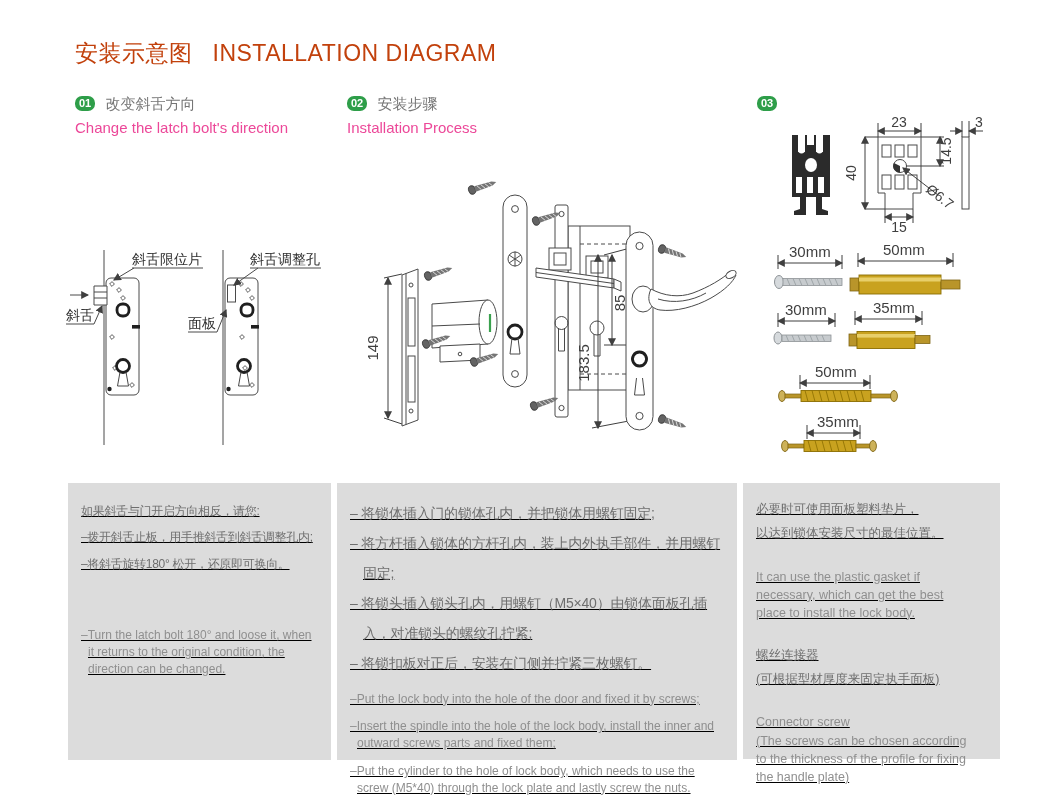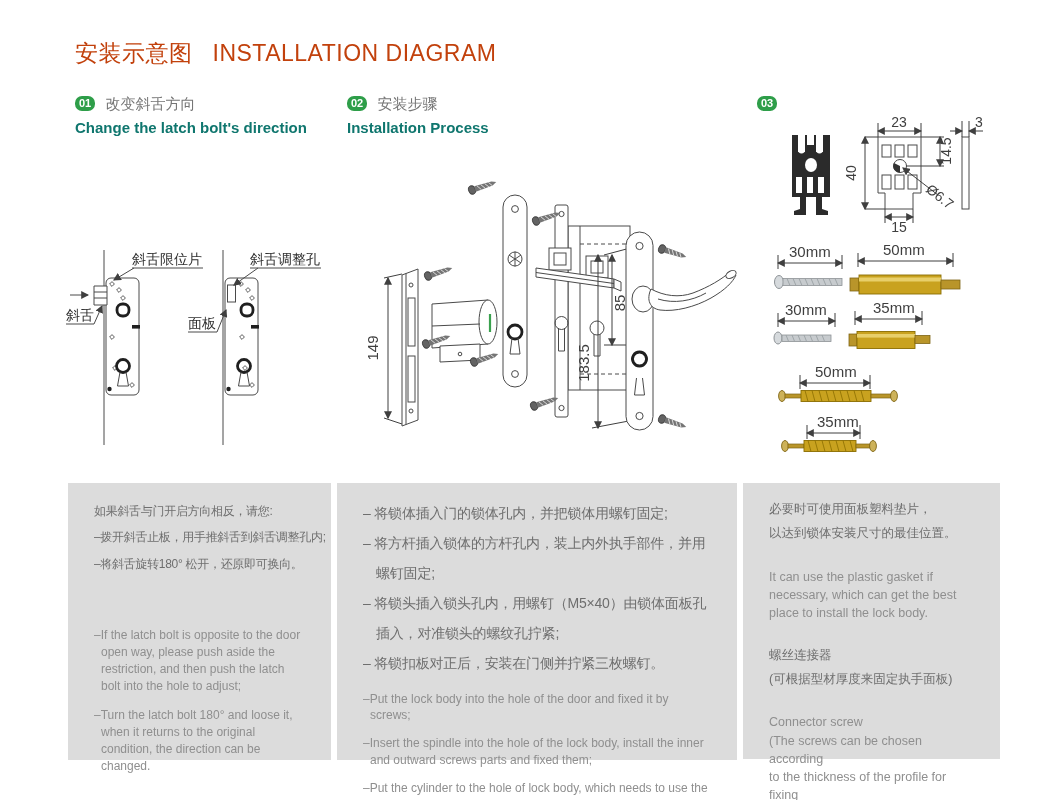--- a/index.html
+++ b/index.html
@@ -6,23 +6,23 @@
   .canvas{position:relative;width:1038px;height:800px;background:#fff;overflow:hidden;
           font-family:"Liberation Sans","DejaVu Sans",sans-serif;}
   
   .title{position:absolute;left:75px;top:38px;font-size:23px;color:#c2410c;letter-spacing:.5px;text-align:center;}
   .title .t-zh{margin-right:20px;}
   
   .sec-h{position:absolute;white-space:nowrap;}
   .badge{display:inline-block;min-width:16px;text-align:center;background:#2e9e49;color:#fff;
          font-size:11px;font-weight:bold;padding:2px 2px;line-height:1;vertical-align:2px;border-radius:7px;}
   .sec-zh{font-size:15px;color:#757575;margin-left:6px;}
-  .sec-en{position:absolute;font-size:15px;color:#0f766e;white-space:nowrap;font-weight:bold;}
+  .sec-en{position:absolute;font-size:15px;color:#ec4899;white-space:nowrap;}
   
-  .note-box{position:absolute;background:#dcdcdc;box-sizing:border-box;padding:15px 26px;}
+  .note-box{position:absolute;background:#dcdcdc;box-sizing:border-box;padding:15px 13px;text-decoration:underline;}
   .note-box p{margin:0;}
   .nb-left .zh{font-size:12px;color:#6e6e6e;line-height:2.2;letter-spacing:-.3px;white-space:nowrap;}
   .nb-left .en-block{margin-top:50px;}
   .nb-left .en{font-size:12px;color:#8f8f8f;line-height:1.42;margin-bottom:12px;padding-left:7px;text-indent:-7px;}
   .nb-mid .zh{font-size:14px;color:#6e6e6e;line-height:2.15;padding-left:13px;text-indent:-13px;letter-spacing:-.2px;}
   .nb-mid .en-block{margin-top:12px;}
   .nb-mid .en{font-size:12px;color:#8f8f8f;line-height:1.4;margin-bottom:11px;padding-left:7px;text-indent:-7px;}
   .nb-right .zh{font-size:12.5px;color:#6e6e6e;line-height:1.9;white-space:pre-line;margin-bottom:22px;}
   .nb-right .en{font-size:12.5px;color:#8f8f8f;line-height:1.45;white-space:pre-line;margin-bottom:22px;}
   
@@ -375,21 +375,20 @@
         <ellipse cx="128" cy="341" rx="3.4" ry="5.5" fill="#cdb25a" stroke="#7e6414" stroke-width="0.9"></ellipse>
       </g>
     </g>
   </svg>
 
   <div class="note-box nb-left" style="left:68px;top:483px;width:263px;height:277px;">
     <p class="zh">如果斜舌与门开启方向相反，请您:</p>
     <p class="zh">–拨开斜舌止板，用手推斜舌到斜舌调整孔内;</p>
     <p class="zh">–将斜舌旋转180° 松开，还原即可换向。</p>
     <div class="en-block">
-      <p class="en">–If the latch bolt is opposite to the door open way, please push aside the restriction, and then push the latch bolt into the hole to adjust;</p>
       <p class="en">–Turn the latch bolt 180°  and loose it, when it returns to the original condition, the direction can be changed.</p>
     </div>
   </div>
 
   <div class="note-box nb-mid" style="left:337px;top:483px;width:400px;height:277px;">
     <p class="zh">– 将锁体插入门的锁体孔内，并把锁体用螺钉固定;</p>
     <p class="zh">– 将方杆插入锁体的方杆孔内，装上内外执手部件，并用螺钉固定;</p>
     <p class="zh">– 将锁头插入锁头孔内，用螺钉（M5×40）由锁体面板孔插入，对准锁头的螺纹孔拧紧;</p>
     <p class="zh">– 将锁扣板对正后，安装在门侧并拧紧三枚螺钉。</p>
     <div class="en-block">

